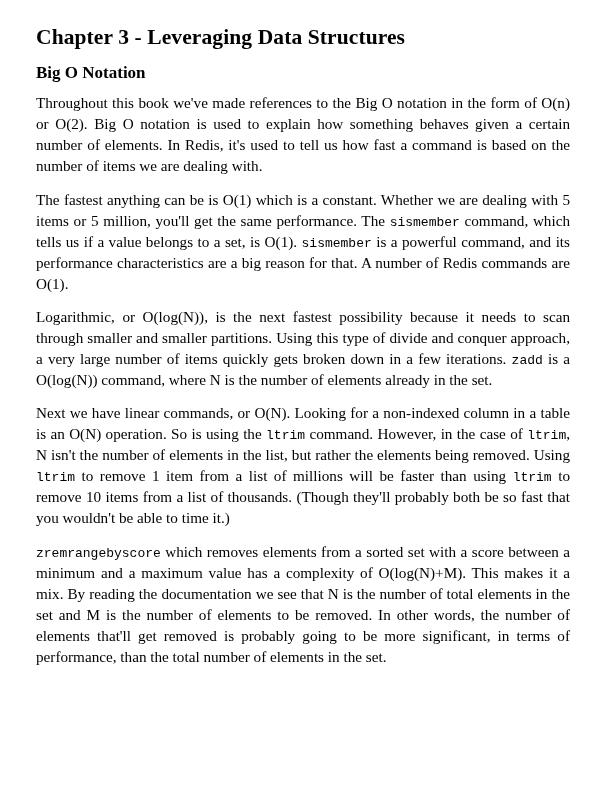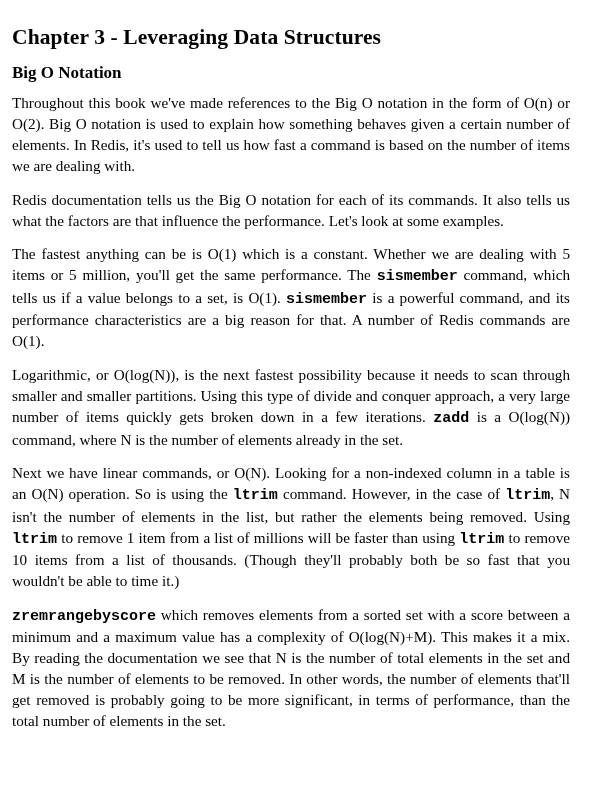--- a/index.html
+++ b/index.html
@@ -11,21 +11,21 @@
     height: 800px;
     background: #ffffff;
     font-family: "Liberation Serif", serif;
     color: #000000;
     overflow: hidden;
   }
   .page {
     width: 600px;
     height: 800px;
     box-sizing: border-box;
-    padding: 26px 30px 0 12px;
+    padding: 26px 30px 0 36px;
     position: relative;
   }
   h1.chapter-title {
     font-family: "Liberation Serif", serif;
     font-size: 21.5px;
     font-weight: bold;
     margin: 0 0 14px 0;
     letter-spacing: 0.1px;
     line-height: 1.1;
   }
@@ -38,37 +38,35 @@
   }
   p.para {
     font-size: 15.2px;
     line-height: 1.38;
     margin: 0 0 12.5px 0;
     text-align: justify;
     text-justify: inter-word;
   }
   code, .mono {
     font-family: "Liberation Mono", monospace;
-    font-size: 15px;
-    font-weight: bold;
+    font-size: 13px;
   }
 </style>
 </head>
 <body>
 
 <div class="page">
 
   <h1 class="chapter-title">Chapter 3 - Leveraging Data Structures</h1>
 
 
   <h2 class="section-title">Big O Notation</h2>
 
   <p class="para"><span>Throughout this book we've made references to the Big O notation in the form of O(n) or O(2). Big O notation is used to explain how something behaves given a certain number of elements. In Redis, it's used to tell us how fast a command is based on the number of items we are dealing with.</span></p>
 
-  <p class="para"><span>Redis documentation tells us the Big O notation for each of its commands. It also tells us what the factors are that influence the performance. Let's look at some examples.</span></p>
 
   <p class="para"><span>The fastest anything can be is O(1) which is a constant. Whether we are dealing with 5 items or 5 million, you'll get the same performance. The </span><code class="mono">sismember</code><span> command, which tells us if a value belongs to a set, is O(1). </span><code class="mono">sismember</code><span> is a powerful command, and its performance characteristics are a big reason for that. A number of Redis commands are O(1).</span></p>
 
   <p class="para"><span>Logarithmic, or O(log(N)), is the next fastest possibility because it needs to scan through smaller and smaller partitions. Using this type of divide and conquer approach, a very large number of items quickly gets broken down in a few iterations. </span><code class="mono">zadd</code><span> is a O(log(N)) command, where N is the number of elements already in the set.</span></p>
 
   <p class="para"><span>Next we have linear commands, or O(N). Looking for a non-indexed column in a table is an O(N) operation. So is using the </span><code class="mono">ltrim</code><span> command. However, in the case of </span><code class="mono">ltrim</code><span>, N isn't the number of elements in the list, but rather the elements being removed. Using </span><code class="mono">ltrim</code><span> to remove 1 item from a list of millions will be faster than using </span><code class="mono">ltrim</code><span> to remove 10 items from a list of thousands. (Though they'll probably both be so fast that you wouldn't be able to time it.)</span></p>
 
   <p class="para"><code class="mono">zremrangebyscore</code><span> which removes elements from a sorted set with a score between a minimum and a maximum value has a complexity of O(log(N)+M). This makes it a mix. By reading the documentation we see that N is the number of total elements in the set and M is the number of elements to be removed. In other words, the number of elements that'll get removed is probably going to be more significant, in terms of performance, than the total number of elements in the set.</span></p>
 
 </div>

